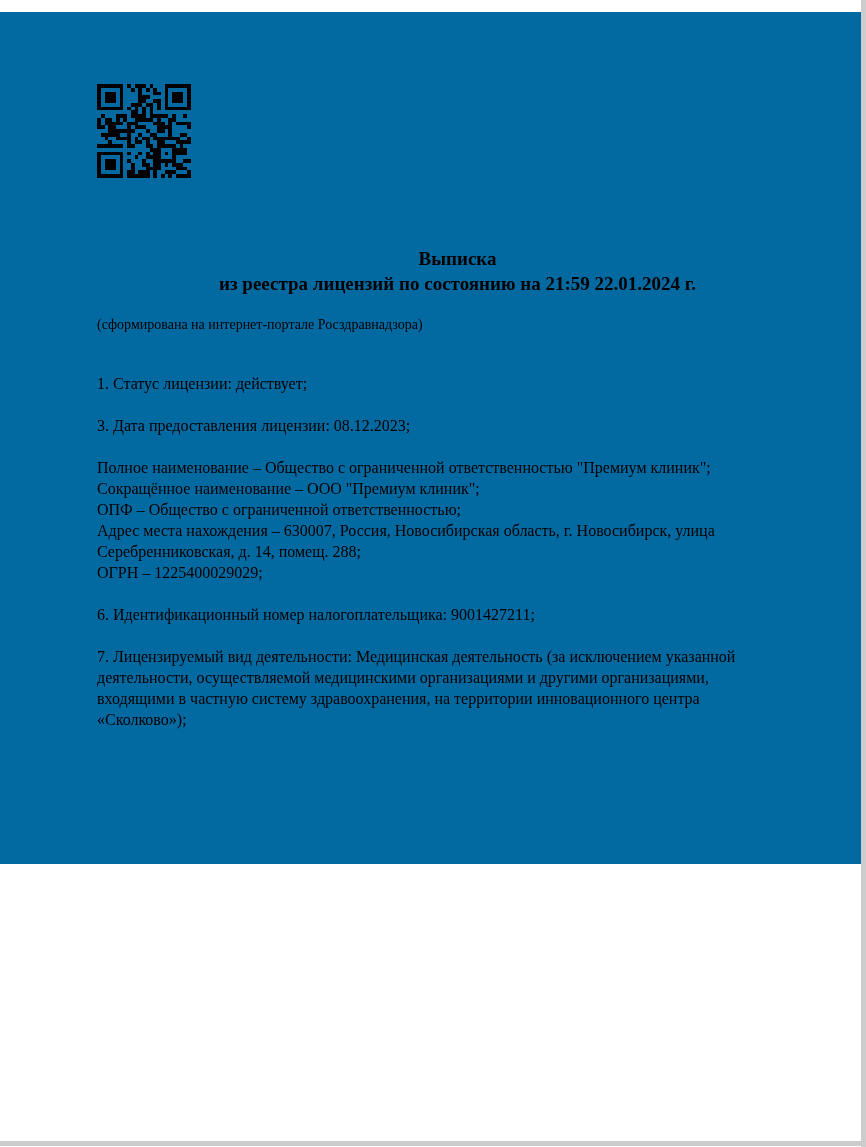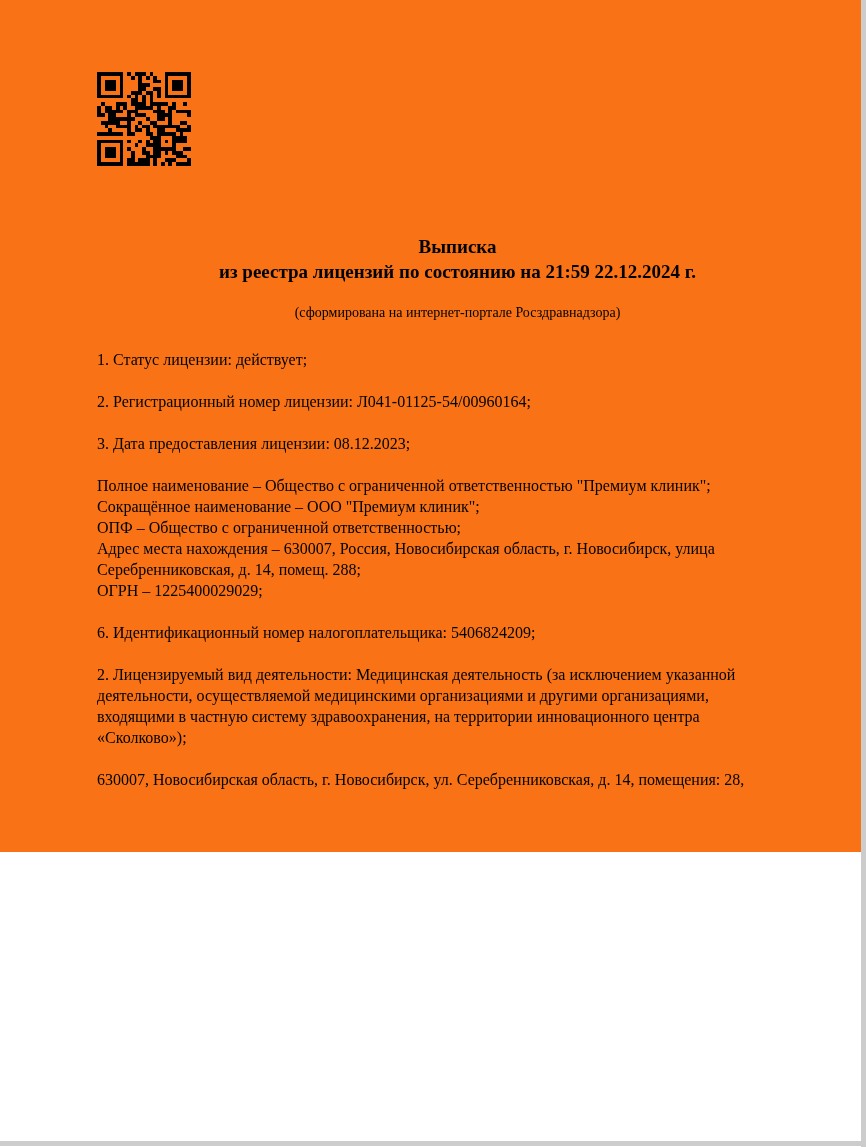--- a/index.html
+++ b/index.html
@@ -11,50 +11,50 @@
     position: relative;
     width: 866px;
     height: 1147px;
     overflow: hidden;
     font-family: "Liberation Serif", "DejaVu Serif", serif;
     color: #000000;
   }
   .page {
     position: absolute;
     left: 0;
-    top: 0;
+    top: 12px;
     width: 861px;
     height: 852px;
-    background: #f97316;
+    background: #0369a1;
   }
   .qr {
     margin: 72px 0 0 97px;
     width: 94px;
     height: 94px;
   }
   .qr svg {
     display: block;
     width: 94px;
     height: 94px;
   }
   .title {
     margin: 68px 43px 0 97px;
     text-align: center;
     font-weight: bold;
     font-size: 19px;
     line-height: 25px;
   }
   .subtitle {
     margin: 20px 43px 0 97px;
-    text-align: center;
+    text-align: left;
     font-size: 14px;
     line-height: 17px;
   }
   .content {
-    margin: 28px 43px 0 97px;
+    margin: 40px 43px 0 97px;
     width: 726px;
     font-size: 16px;
     line-height: 21px;
   }
   .content p {
     margin: 0 0 21px 0;
     white-space: pre-line;
   }
   .edge-right {
     position: absolute;
@@ -409,39 +409,37 @@
         <rect x="19" y="24" width="1" height="1" fill="#000000"></rect>
         <rect x="21" y="24" width="1" height="1" fill="#000000"></rect>
         <rect x="22" y="24" width="1" height="1" fill="#000000"></rect>
         <rect x="23" y="24" width="1" height="1" fill="#000000"></rect>
         <rect x="24" y="24" width="1" height="1" fill="#000000"></rect>
       </svg>
   </div>
 
   <div class="title">
     <div>Выписка</div>
-    <div>из реестра лицензий по состоянию на 21:59 22.12.2024 г.</div>
+    <div>из реестра лицензий по состоянию на 21:59 22.01.2024 г.</div>
   </div>
 
   <div class="subtitle">(сформирована на интернет-портале Росздравнадзора)</div>
 
   <div class="content">
     <p>1. Статус лицензии: действует;</p>
-    <p>2. Регистрационный номер лицензии: Л041-01125-54/00960164;</p>
     <p>3. Дата предоставления лицензии: 08.12.2023;</p>
     <p>Полное наименование – Общество с ограниченной ответственностью "Премиум клиник";
 Сокращённое наименование – ООО "Премиум клиник";
 ОПФ – Общество с ограниченной ответственностью;
 Адрес места нахождения – 630007, Россия, Новосибирская область, г. Новосибирск, улица
 Серебренниковская, д. 14, помещ. 288;
 ОГРН – 1225400029029;</p>
-    <p>6. Идентификационный номер налогоплательщика: 5406824209;</p>
-    <p>2. Лицензируемый вид деятельности: Медицинская деятельность (за исключением указанной
+    <p>6. Идентификационный номер налогоплательщика: 9001427211;</p>
+    <p>7. Лицензируемый вид деятельности: Медицинская деятельность (за исключением указанной
 деятельности, осуществляемой медицинскими организациями и другими организациями,
 входящими в частную систему здравоохранения, на территории инновационного центра
 «Сколково»);</p>
-    <p>630007, Новосибирская область, г. Новосибирск, ул. Серебренниковская, д. 14, помещения: 28,</p>
   </div>
 
 </div>
 
 <div class="edge-right"></div>
 <div class="edge-bottom"></div>
 
 </body></html>

